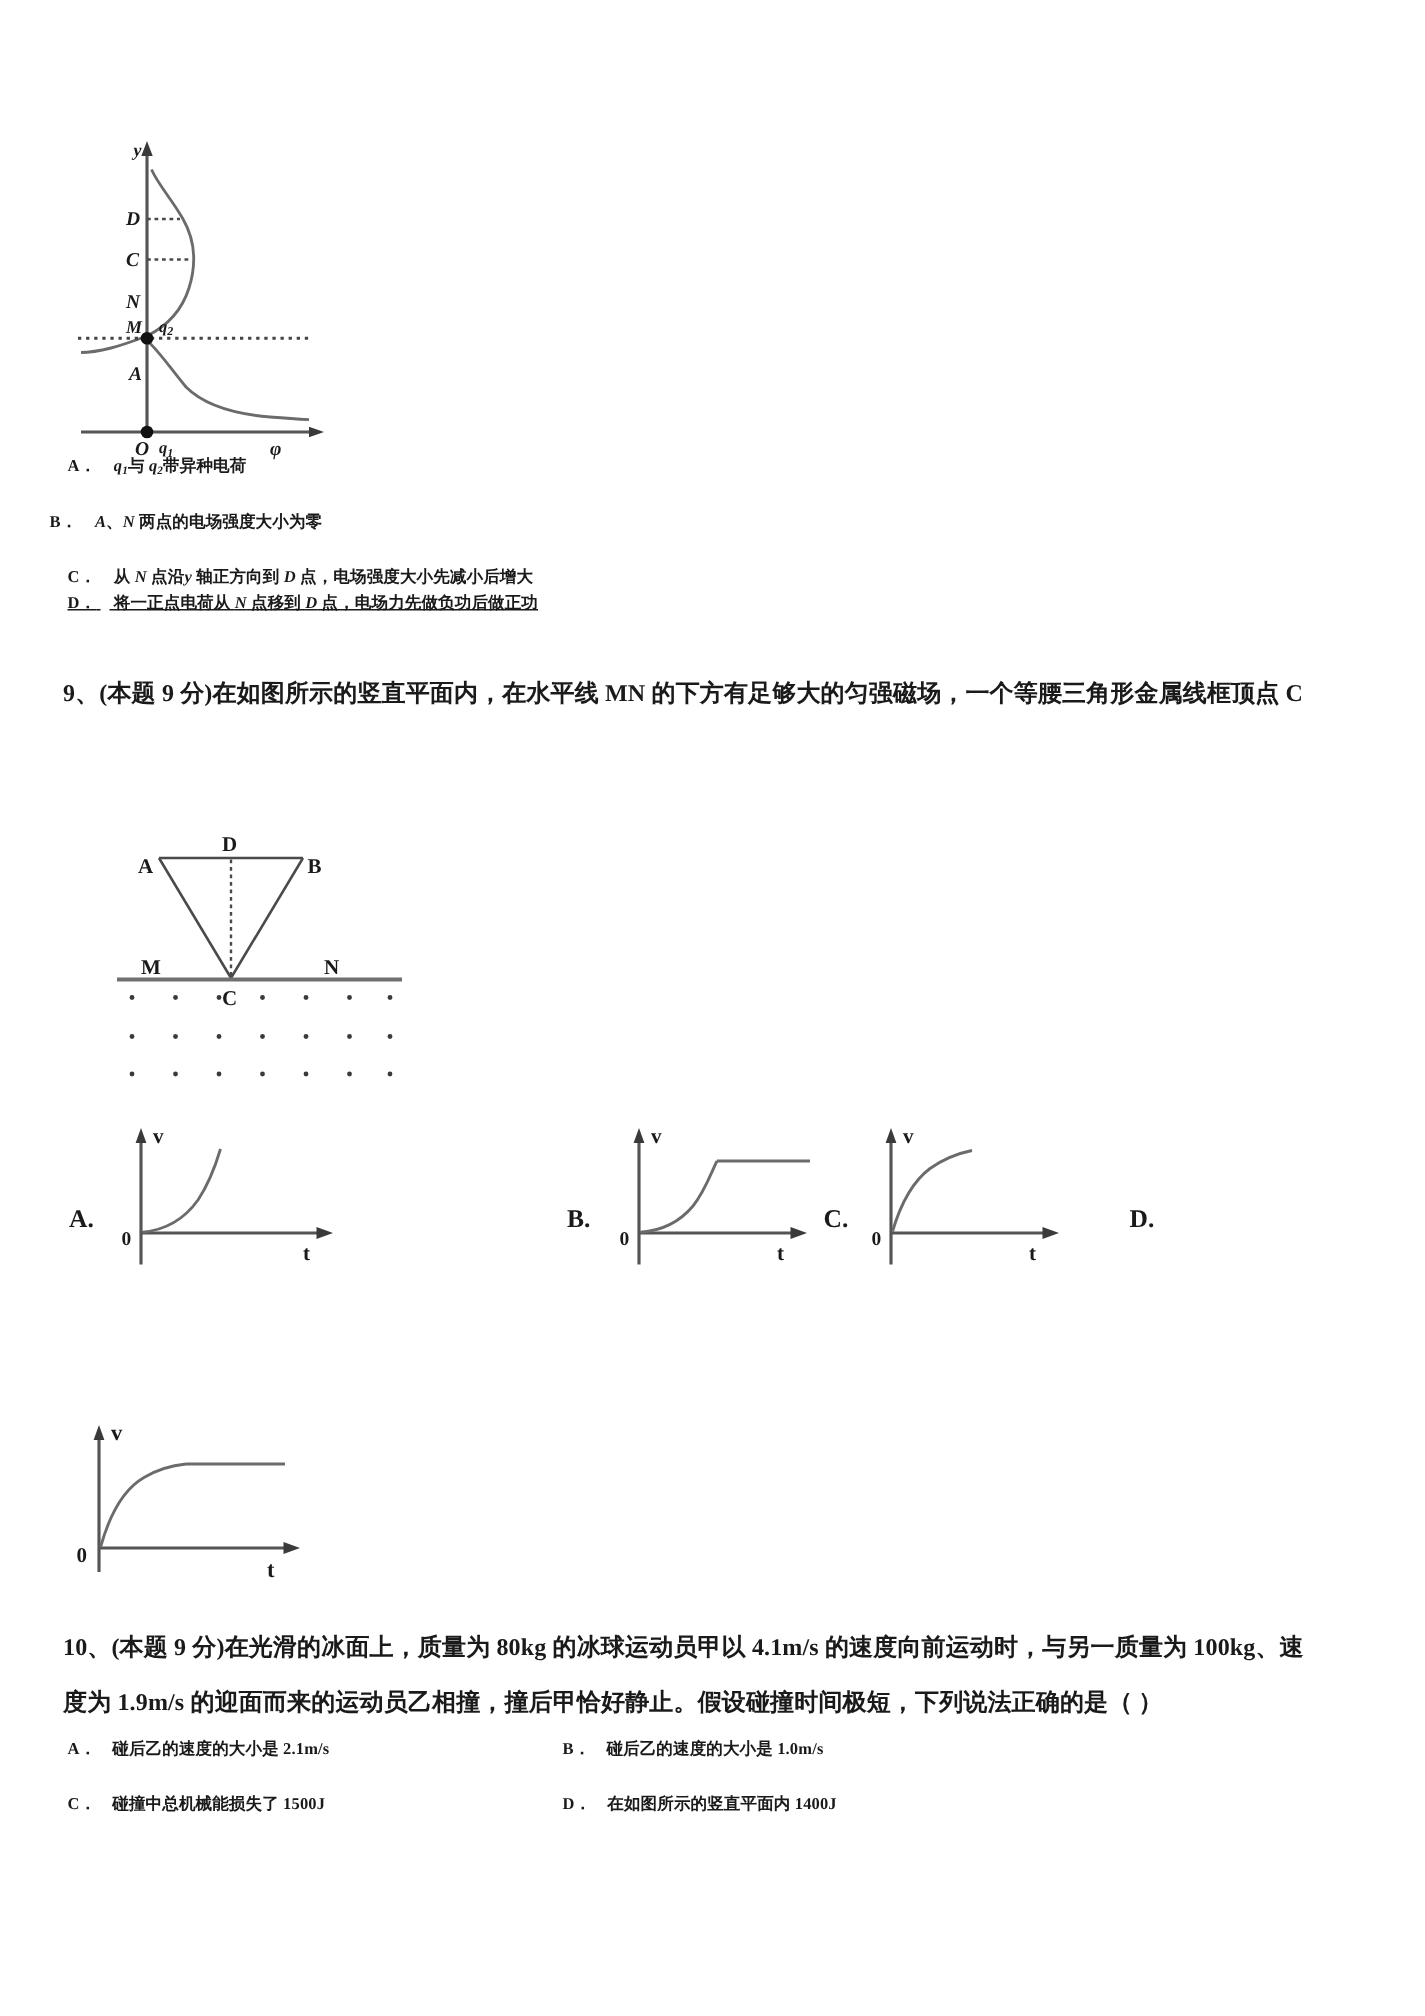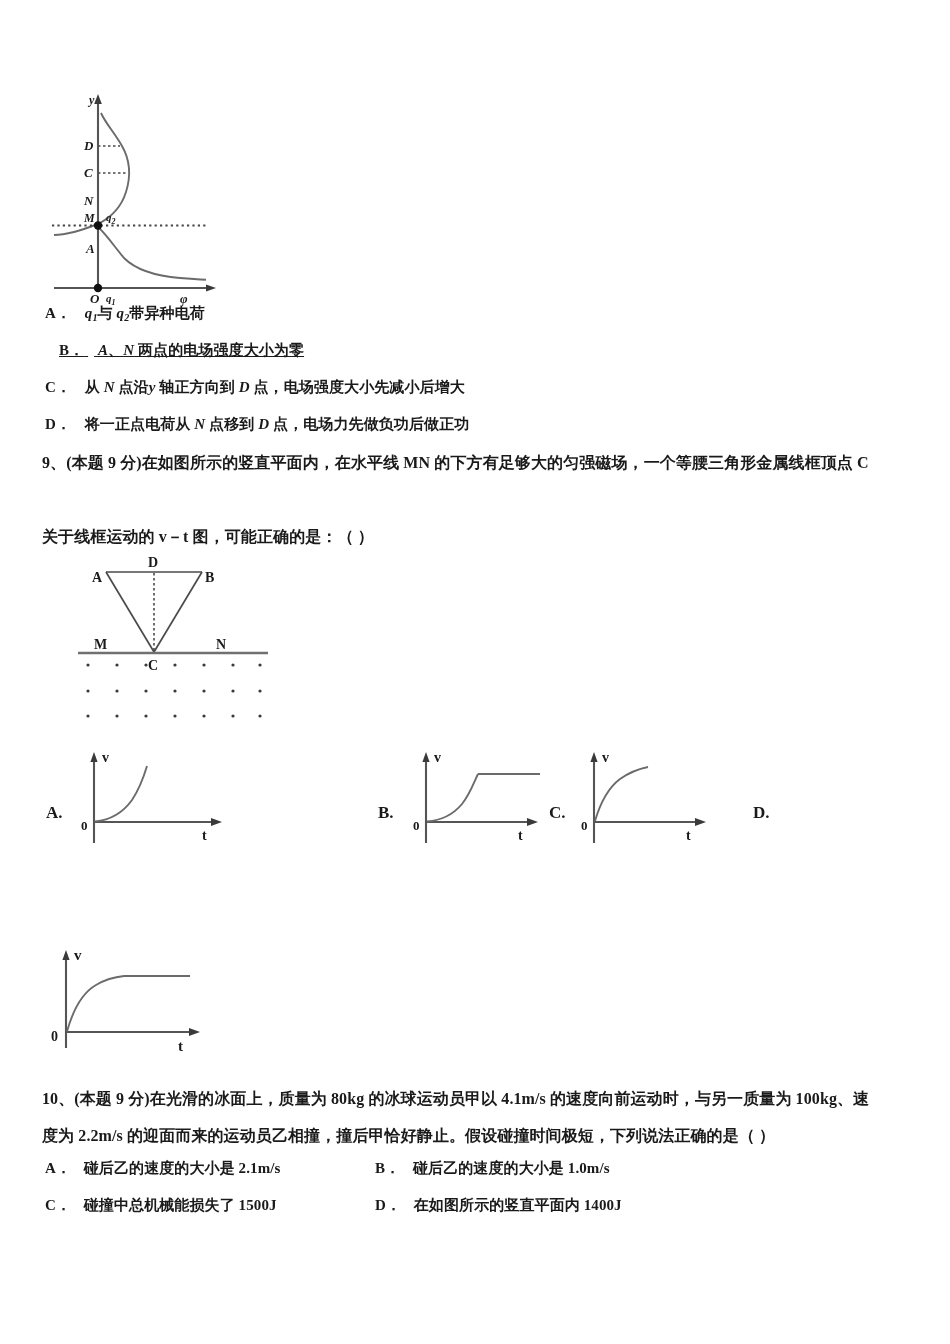--- a/index.html
+++ b/index.html
@@ -20,21 +20,21 @@
     inset: 0;
   }
   
   .txt {
     position: absolute;
     font-weight: bold;
     white-space: nowrap;
     letter-spacing: 0.1px;
   }
   .opt {
-    font-size: 15px;
+    font-size: 11px;
     line-height: 1;
   }
   .qline {
     font-size: 16px;
     line-height: 1;
   }
   .ital {
     font-style: italic;
     font-family: "Liberation Serif", "DejaVu Serif", serif;
   }
@@ -108,42 +108,41 @@
       <text class="fl ital" x="140" y="215" font-size="13" fill="#1a1a1a">φ</text>
     </svg>
   </div>
 
   <div class="txt opt" style="left:45px; top:306px;">
     <span>A．</span>
     <span style="display:inline-block;width:6px"></span>
     <span class="ital">q<sub>1</sub></span>与 <span class="ital">q<sub>2</sub></span>带异种电荷
   </div>
 
-  <div class="txt opt" style="left:59px; top:343px;text-decoration:underline;">
+  <div class="txt opt" style="left:33px; top:343px;">
     <span>B．</span>
     <span style="display:inline-block;width:6px"></span>
     <span class="ital">A</span>、<span class="ital">N</span> 两点的电场强度大小为零
   </div>
 
   <div class="txt opt" style="left:45px; top:380px;text-align:center;">
     <span>C．</span>
     <span style="display:inline-block;width:6px"></span>
     从 <span class="ital">N</span> 点沿<span class="ital">y</span> 轴正方向到 <span class="ital">D</span> 点，电场强度大小先减小后增大
   </div>
 
-  <div class="txt opt" style="left:45px; top:417px;">
+  <div class="txt opt" style="left:45px; top:397px;text-decoration:underline;">
     <span>D．</span>
     <span style="display:inline-block;width:6px"></span>
     将一正点电荷从 <span class="ital">N</span> 点移到 <span class="ital">D</span> 点，电场力先做负功后做正功
   </div>
 
   <div class="txt qline" style="left:42px; top:455px;">
     <span>9、</span><span>(本题 9 分)</span><span>在如图所示的竖直平面内，在水平线 MN 的下方有足够大的匀强磁场，一个等腰三角形金属线框顶点 C</span>
   </div>
-  <div class="txt qline" style="left:42px; top:529px;">关于线框运动的 v－t 图，可能正确的是：（  ）</div>
 
   <div class="fig" style="left:70px; top:552px; width:210px; height:180px;">
     <svg width="210" height="180" viewBox="0 0 210 180">
 
       <line class="thin" x1="36" y1="20" x2="132" y2="20"></line>
       <line class="thin" x1="36" y1="20" x2="84" y2="100"></line>
       <line class="thin" x1="132" y1="20" x2="84" y2="100"></line>
 
       <line class="dotline" x1="84" y1="21" x2="84" y2="99"></line>
 
@@ -236,21 +235,21 @@
       <path class="curve" d="M 84,36 L 150,36"></path>
       <text class="fl" x="34" y="20" font-size="15" fill="#1a1a1a">v</text>
       <text class="fl" x="11" y="101" font-size="14" fill="#1a1a1a">0</text>
       <text class="fl" x="138" y="111" font-size="15" fill="#1a1a1a">t</text>
     </svg>
   </div>
 
   <div class="txt qline" style="left:42px; top:1091px;">
     <span>10、</span><span>(本题 9 分)</span><span>在光滑的冰面上，质量为 80kg 的冰球运动员甲以 4.1m/s 的速度向前运动时，与另一质量为 100kg、速</span>
   </div>
-  <div class="txt qline" style="left:42px; top:1128px;">度为 2.2m/s 的迎面而来的运动员乙相撞，撞后甲恰好静止。假设碰撞时间极短，下列说法正确的是（  ）</div>
+  <div class="txt qline" style="left:42px; top:1128px;">度为 1.9m/s 的迎面而来的运动员乙相撞，撞后甲恰好静止。假设碰撞时间极短，下列说法正确的是（  ）</div>
 
   <div class="txt opt" style="left:45px; top:1161px;">
     <span>A．</span>
     <span style="display:inline-block;width:5px"></span>
     <span>碰后乙的速度的大小是 2.1m/s</span>
   </div>
   <div class="txt opt" style="left:375px; top:1161px;">
     <span>B．</span>
     <span style="display:inline-block;width:5px"></span>
     <span>碰后乙的速度的大小是 1.0m/s</span>

